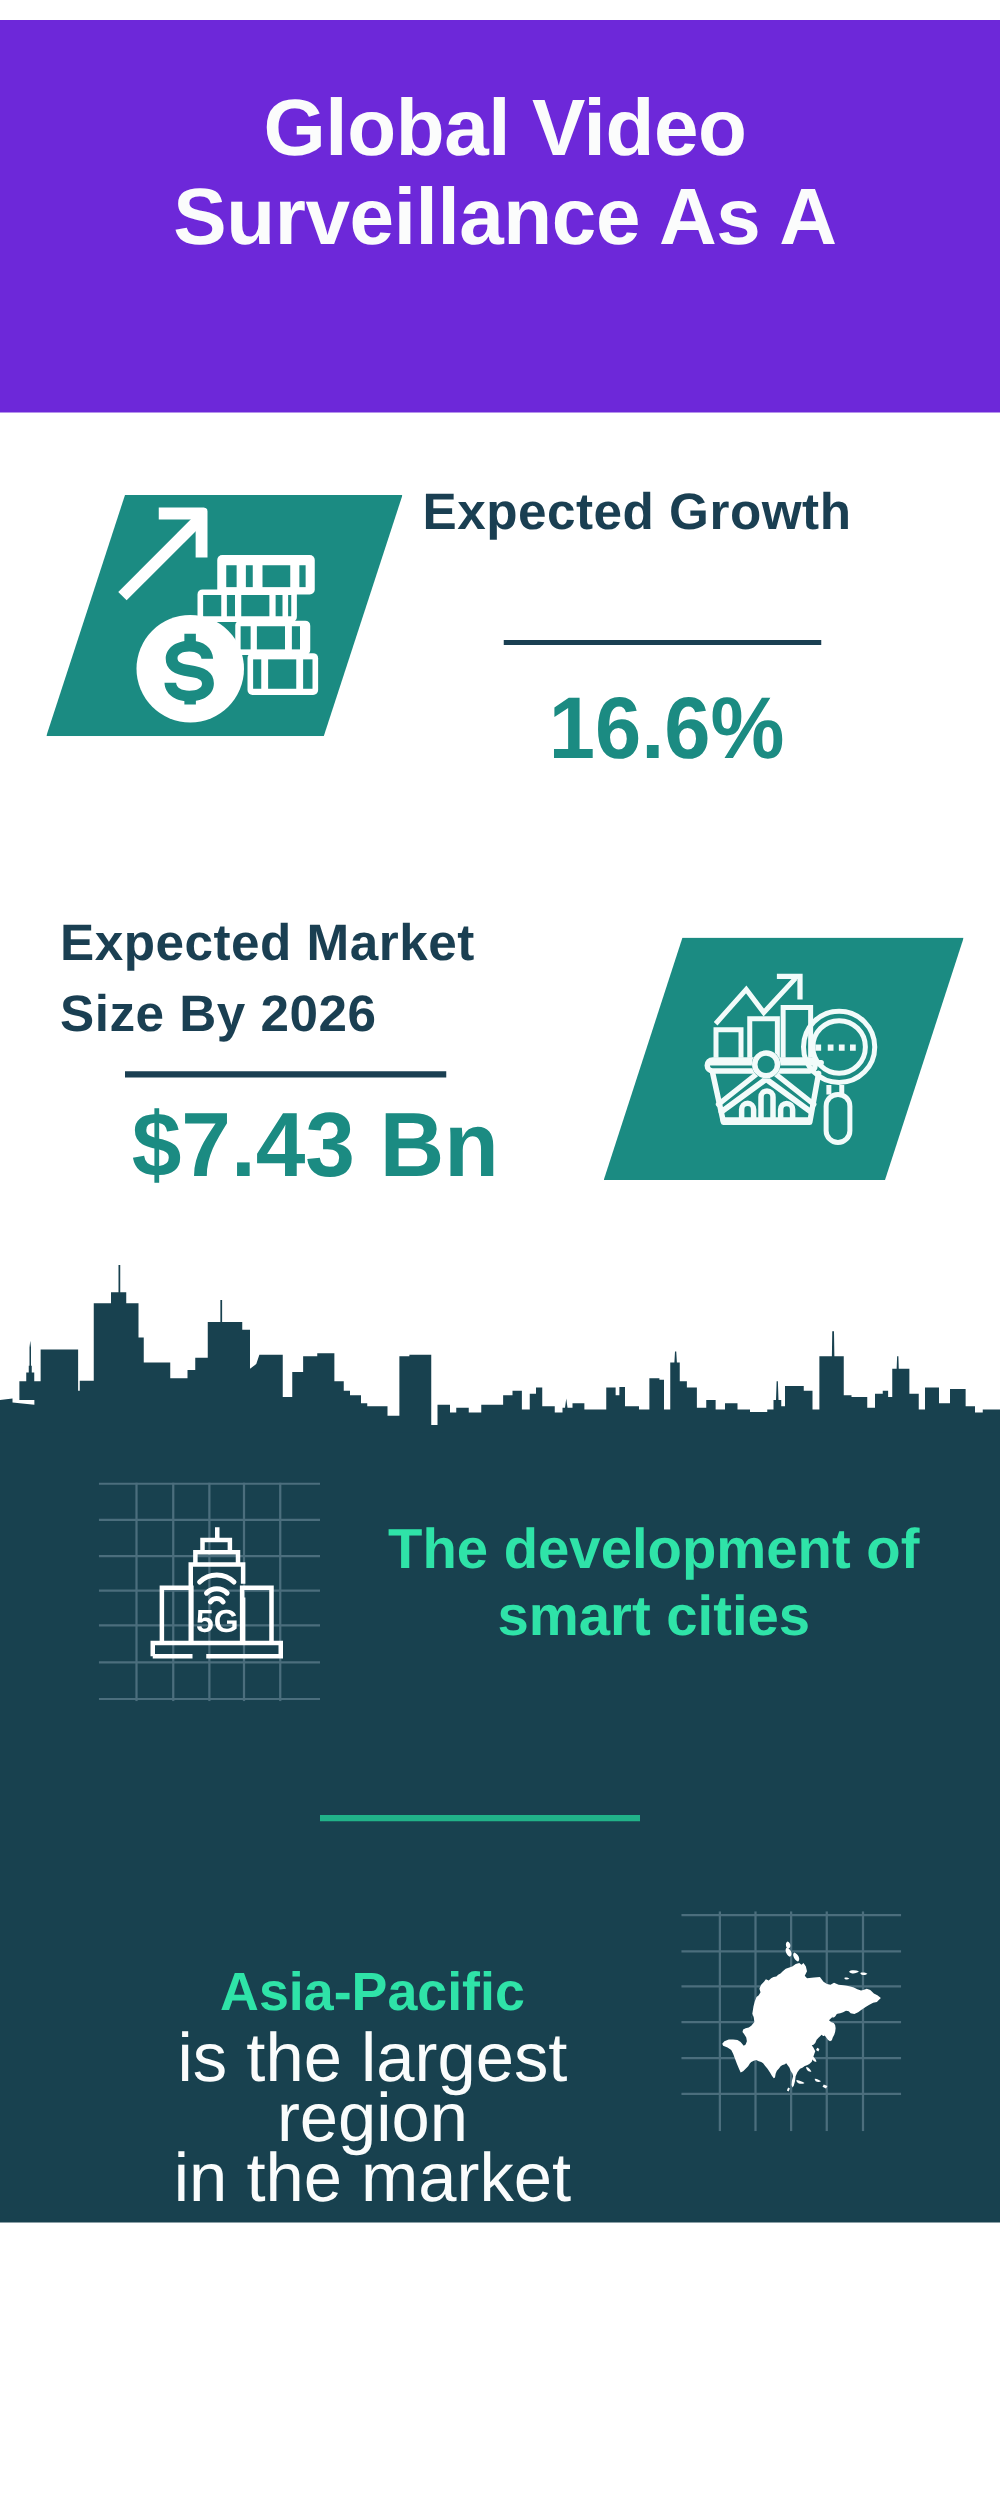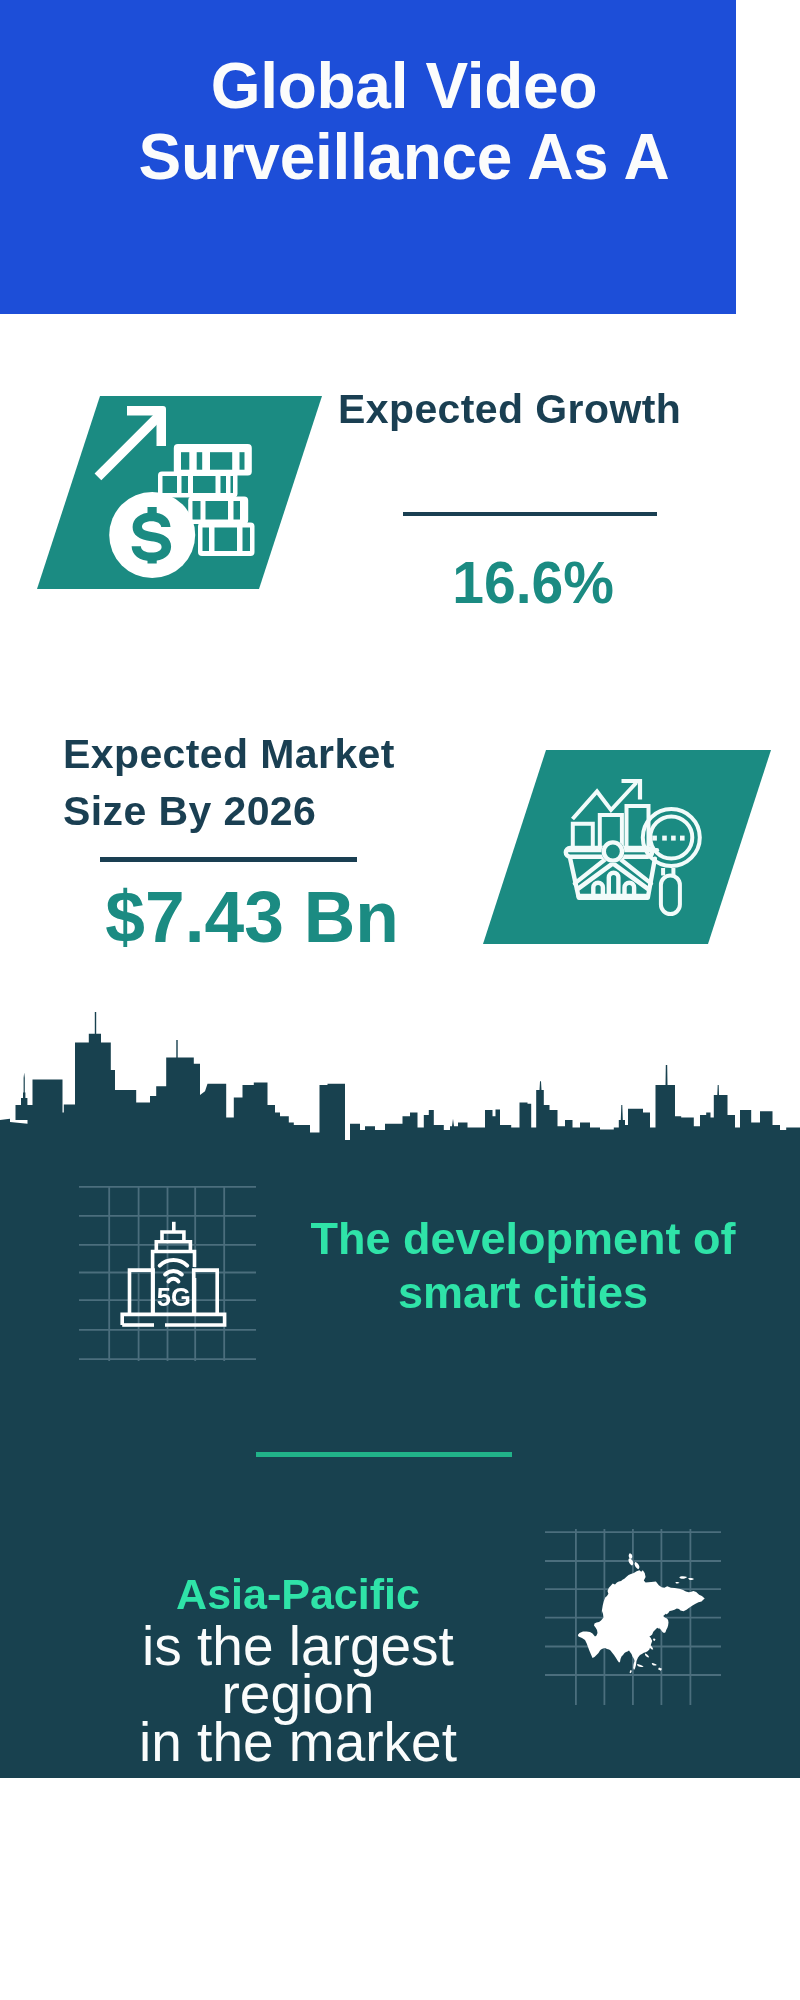--- a/index.html
+++ b/index.html
@@ -1,42 +1,42 @@
 <!DOCTYPE html>
 <html><head>
 <meta charset="utf-8">
 <style>
   * { margin:0; padding:0; box-sizing:border-box; }
   html,body { width:800px; height:2000px; }
   body { font-family:"Liberation Sans", sans-serif; background:#ffffff; overflow:hidden; }
   .page { position:relative; width:800px; height:2000px; background:#fff; }
 
   
-  .header { position:absolute; left:0; top:0; width:736px; height:314px; background:#1d4ed8; }
+  .header { position:absolute; left:0; top:16px; width:800px; height:314px; background:#6d28d9; }
   .header h1 { position:absolute; left:4px; top:51px; width:800px; text-align:center;
     color:#fbfcfc; font-size:64px; font-weight:bold; line-height:71px; letter-spacing:-0.3px; }
 
   
   .stat-label { color:#1a3f52; font-weight:bold; font-size:41px; line-height:57px; text-align:left; letter-spacing:0.4px; }
   .stat-rule { height:4px; background:#1a3f52; }
   .stat-value { color:#1b8b82; font-weight:bold; text-align:center; }
   .stat-value > span { display:inline-block; }
-  .v1 { font-size:60px; line-height:91px; }
+  .v1 { font-size:70px; line-height:91px; }
   .v1 > span { transform:scaleX(0.95); }
   .v2 { font-size:73px; line-height:73px; }
   .v2 > span { transform:scaleX(0.978); }
 
   .para { position:absolute; background:#1b8b82; }
   .para1 { left:37px; top:396px; width:285px; height:193px;
     clip-path: polygon(63px 0, 285px 0, 222px 193px, 0 193px); }
   .ic1 { position:absolute; left:90px; top:402px; width:175px; height:185px; }
   .para2 { left:483px; top:750px; width:288px; height:194px;
     clip-path: polygon(63px 0, 288px 0, 225px 194px, 0 194px); }
   .ic2 { position:absolute; left:560px; top:765px; width:150px; height:152px; }
-  .st2 { position:absolute; left:63px; top:726px; width:400px; }
+  .st2 { position:absolute; left:48px; top:726px; width:400px; }
   .r2 { position:absolute; left:100px; top:857px; width:257px; height:5px; }
   .v2 { position:absolute; left:72px; top:880px; width:360px; }
   .st1 { position:absolute; left:338px; top:381px; width:401px; }
   .r1 { position:absolute; left:403px; top:512px; width:254px; height:4px; }
   .v1 { position:absolute; left:353px; top:537px; width:360px; }
 
   
   .darkbody { position:absolute; left:0; top:1140px; width:800px; height:638px; background:#18414f; }
   .skyline { position:absolute; left:0; top:1010px; width:800px; height:136px; }
   .insight { position:absolute; text-align:center; }

